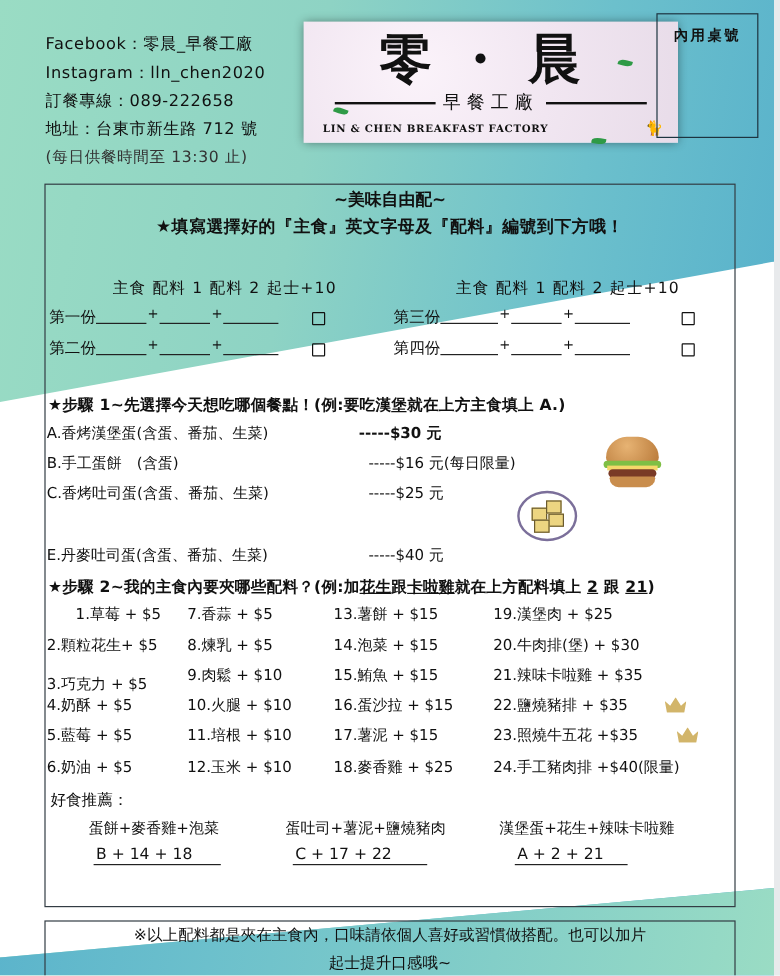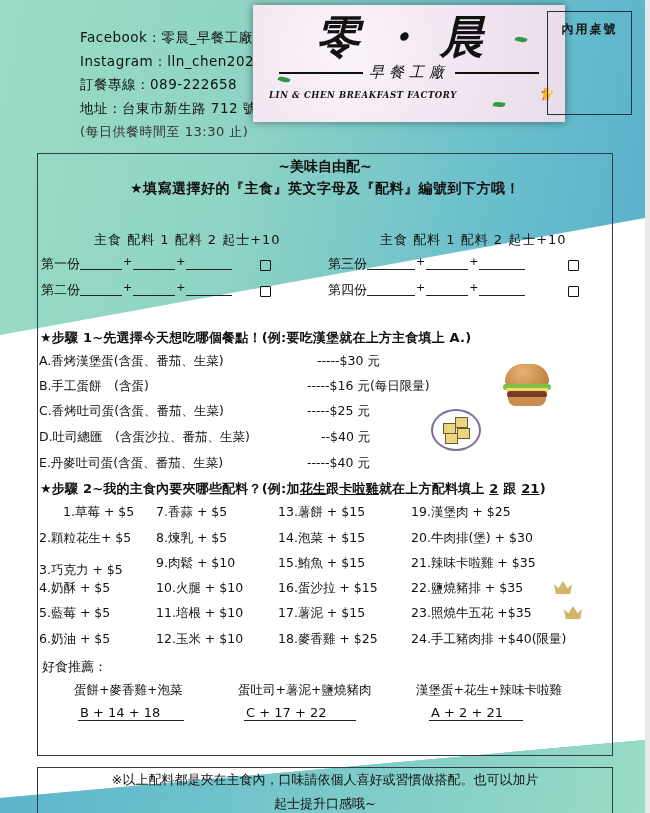--- a/index.html
+++ b/index.html
@@ -21,28 +21,27 @@
   }
   .bottom-band {
     position: absolute; left: 0; top: 0; width: 645px; height: 813px;
     background: linear-gradient(100deg, #4fabcb 0%, #6cc0cc 40%, #9adcc4 100%);
     clip-path: polygon(0 798px, 645px 740px, 645px 813px, 0 813px);
   }
   .info {
     position: absolute; left: 38px; top: 26px; font-size: 13.5px; line-height: 23.5px;
     letter-spacing: 0.5px;
   }
-  .info div { white-space: nowrap; margin-left: 42px; }
+  .info div { white-space: nowrap; }
   .info .hours { color: #333; font-size: 13px; }
 
   .logo {
-    position: absolute; left: 253px; top: 5px; width: 312px; height: 117px;
+    position: absolute; left: 253px; top: 18px; width: 312px; height: 101px;
     background: radial-gradient(circle at 30% 40%, #fbf3fa 0%, #f1e6f1 50%, #e8dce9 100%);
     box-shadow: 0 0 8px rgba(0,0,0,0.45);
-    font-style: italic;
   }
   .logo-title {
     position: absolute; left: 0; width: 100%; top: 4px; text-align: center;
     font-size: 44px; font-weight: bold; letter-spacing: 18px; line-height: 56px;
     font-family: "DejaVu Sans", sans-serif;
   }
   .logo-sub {
     position: absolute; left: 20px; right: 20px; top: 58px; display: flex; align-items: center;
     font-size: 15px; letter-spacing: 5px;
   }
@@ -181,33 +180,29 @@
         <span class="plus">+</span>
       <span class="blank" style="width:42px;"></span>
         <span class="plus">+</span>
       <span class="blank" style="width:46px;"></span>
     </div>
     <div class="chk" style="left:530px; top:132px;"></div>
 
     <div class="step-title" style="top:175px;">★步驟 1~先選擇今天想吃哪個餐點！(例:要吃漢堡就在上方主食填上 A.)</div>
     <div class="main-item" style="top:199px;">
       <span>A.香烤漢堡蛋(含蛋、番茄、生菜)</span>
-      <span class="price" style="left:278px;">-----$30 元</span>
+      <span class="price" style="left:260px;font-weight:bold;">-----$30 元</span>
     </div>
     <div class="main-item" style="top:224px;">
       <span>B.手工蛋餅　(含蛋)</span>
       <span class="price" style="left:268px;">-----$16 元(每日限量)</span>
     </div>
     <div class="main-item" style="top:249px;">
       <span>C.香烤吐司蛋(含蛋、番茄、生菜)</span>
       <span class="price" style="left:268px;">-----$25 元</span>
-    </div>
-    <div class="main-item" style="top:275px;">
-      <span>D.吐司總匯　(含蛋沙拉、番茄、生菜)</span>
-      <span class="price" style="left:282px;">--$40 元</span>
     </div>
     <div class="main-item" style="top:301px;">
       <span>E.丹麥吐司蛋(含蛋、番茄、生菜)</span>
       <span class="price" style="left:268px;">-----$40 元</span>
     </div>
 
     <div class="burger">
       <div class="bun-top"></div>
         <div class="lettuce"></div>
         <div class="cheese"></div>

